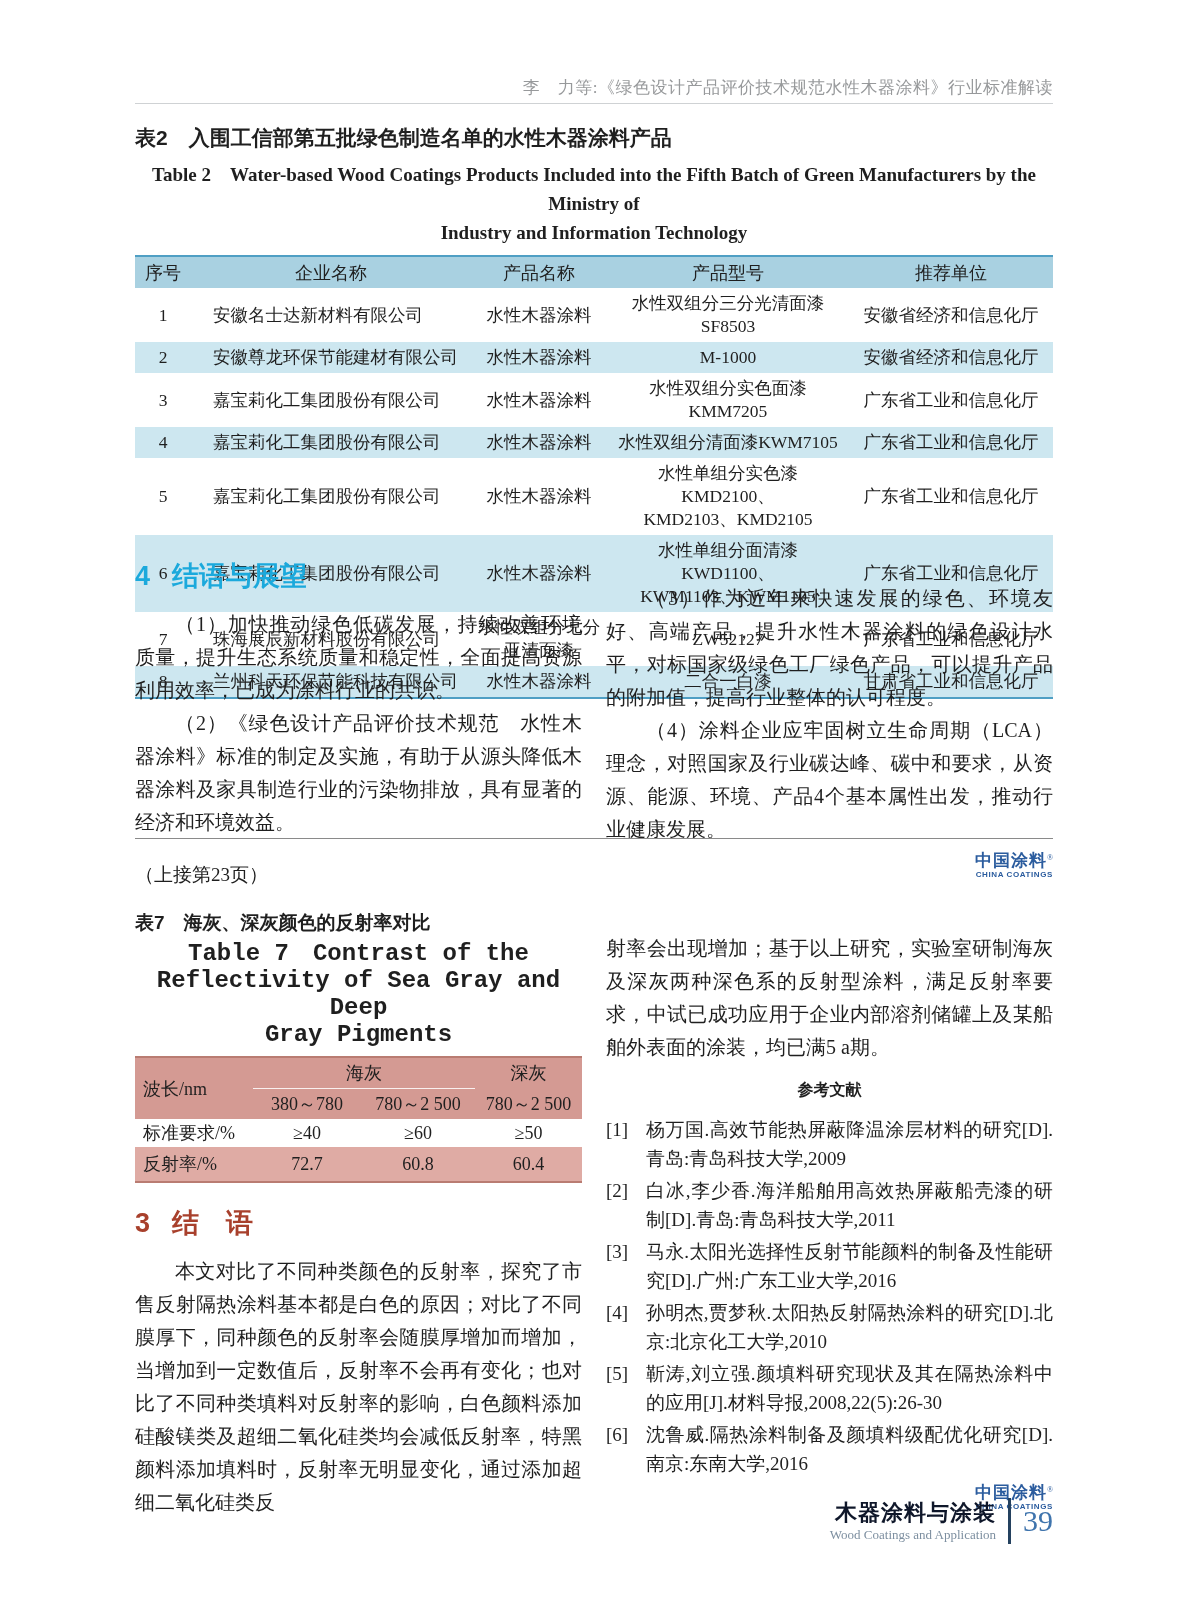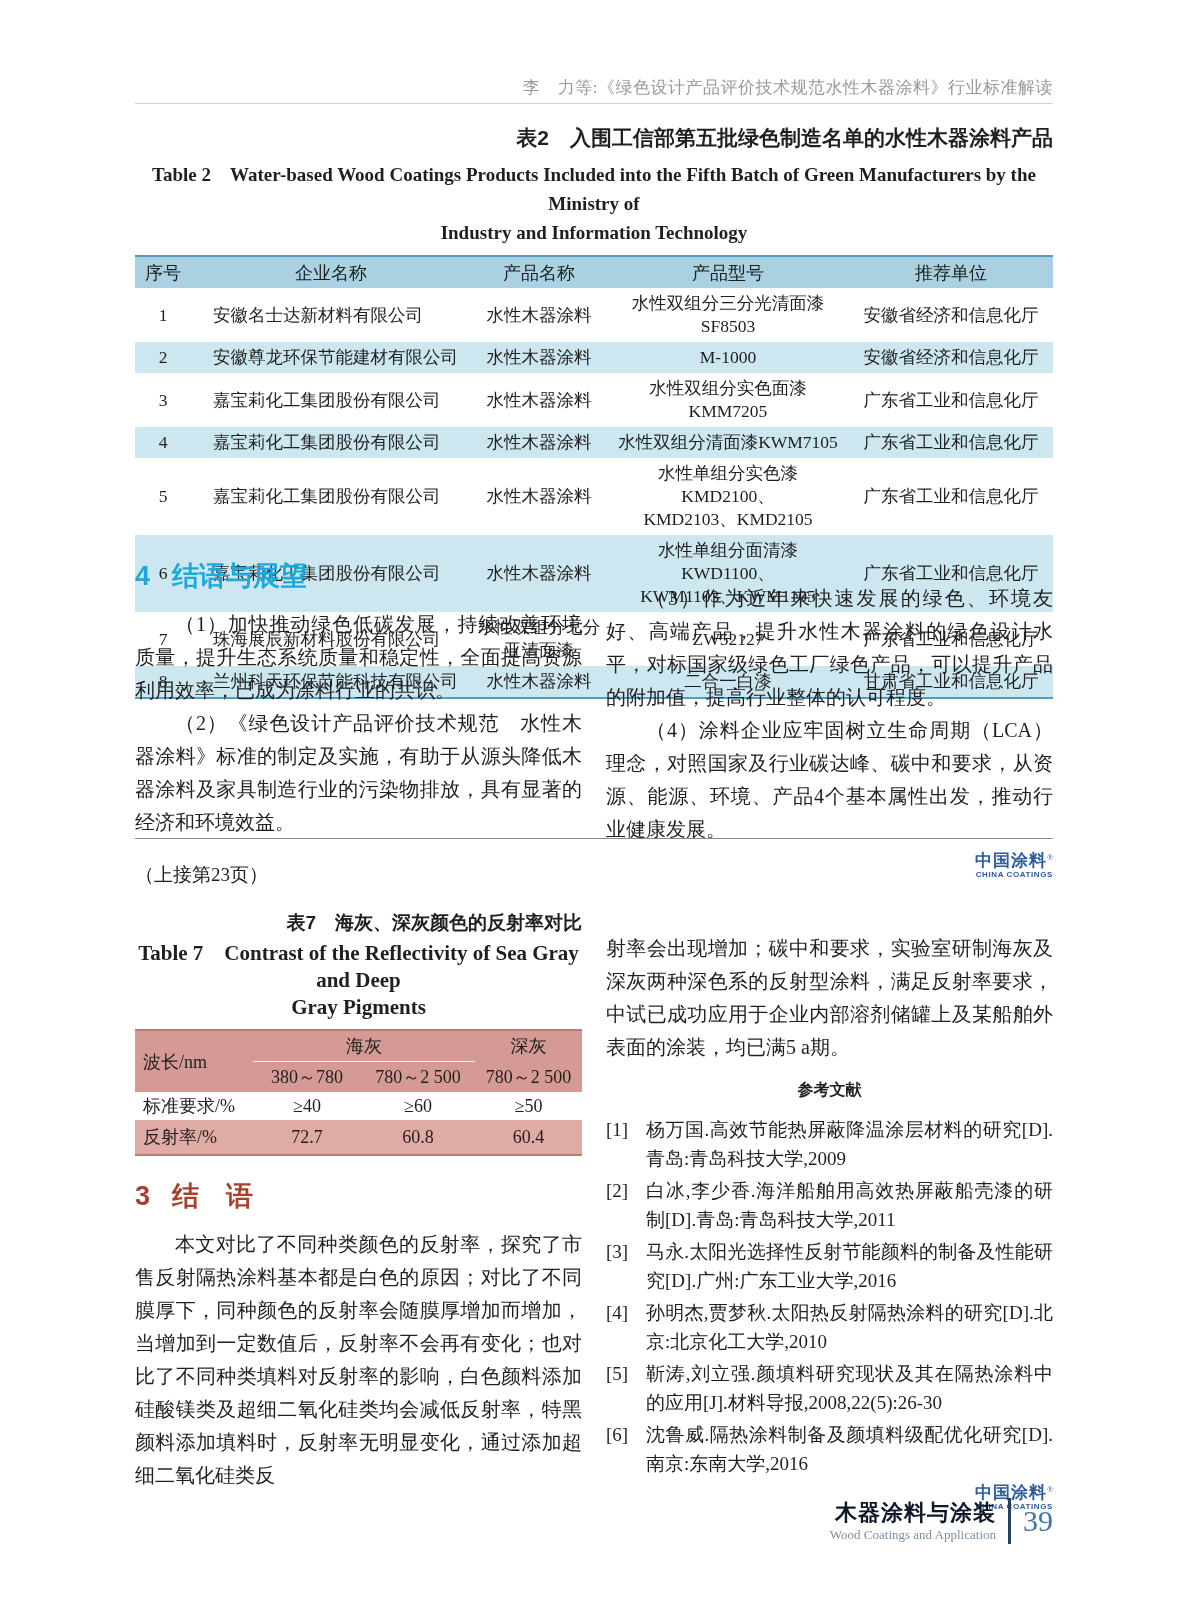--- a/index.html
+++ b/index.html
@@ -21,21 +21,21 @@
     font-family:"Liberation Serif","DejaVu Serif",serif;color:#1f1f1f;
     margin:0 auto;overflow:hidden;
   }
   
   .running-head{position:absolute;top:76px;left:135px;width:918px;text-align:right;
     font-size:17px;color:#97999b;letter-spacing:.5px;}
   .head-rule{position:absolute;top:103px;left:135px;width:918px;height:1px;background:#cfd2d4;}
 
   
   .table2-block{position:absolute;top:124px;left:135px;width:918px;}
-  .cap-zh{text-align:right;font-family:"Liberation Sans","DejaVu Sans",sans-serif;
+  .cap-zh{text-align:left;font-family:"Liberation Sans","DejaVu Sans",sans-serif;
     font-weight:bold;font-size:21px;margin-bottom:8px;}
   .cap-en{text-align:center;font-weight:bold;font-size:19px;line-height:29px;}
   .table2{width:100%;border-collapse:collapse;margin-top:8px;
     border-top:2px solid var(--t2-border);border-bottom:2px solid var(--t2-border);}
   .table2 th{background:var(--t2-head);font-weight:normal;font-size:18px;height:32px;
     text-align:center;}
   .table2 td{font-size:17.5px;text-align:center;line-height:23px;padding:4px 3px;
     white-space:pre-line;}
   .table2 tr.alt td{background:var(--t2-alt);}
   .table2 .cell-company{text-align:left;padding-left:22px;}
@@ -60,21 +60,21 @@
     font-size:17px;color:var(--logo-blue);letter-spacing:1px;}
   .logo .lmark{font-size:8px;vertical-align:super;color:var(--logo-blue);}
   .logo .len{font-family:"Liberation Sans","DejaVu Sans",sans-serif;font-weight:bold;
     font-size:8px;color:var(--logo-blue);letter-spacing:.6px;}
 
   .mid-rule{position:absolute;top:838px;left:135px;width:918px;height:1px;background:#8a8a8a;}
 
   
   .cont-note{font-size:19px;margin-bottom:22px;}
   .cap-zh.small{font-size:19px;margin-bottom:4px;}
-  .cap-en.small{font-size:21px;line-height:27px;}
+  .cap-en.small{font-size:24px;line-height:27px;font-family:Liberation Mono, monospace;}
   .table7{width:100%;border-collapse:collapse;margin-top:8px;
     border-top:2px solid var(--t7-border);border-bottom:2px solid var(--t7-border);}
   .table7 td{font-size:18px;text-align:center;height:31px;padding:2px 4px;}
   .table7 tr.t7h td{background:var(--t7-head);}
   .table7 tr.t7p td{background:var(--t7-alt);height:35px;}
   .table7 tr.t7w td{height:27px;}
   .table7 .t7-label{text-align:left;padding-left:8px;}
   .table7 .t7-group{border-bottom:1px solid rgba(255,255,255,.85);}
   .after-t7{margin-top:16px;}
 
@@ -247,21 +247,21 @@
         </tr>
       </tbody>
         </table>
       <div class="sec-head red">
         <span>3</span>
           <span>结　语</span>
       </div>
       <p>本文对比了不同种类颜色的反射率，探究了市售反射隔热涂料基本都是白色的原因；对比了不同膜厚下，同种颜色的反射率会随膜厚增加而增加，当增加到一定数值后，反射率不会再有变化；也对比了不同种类填料对反射率的影响，白色颜料添加硅酸镁类及超细二氧化硅类均会减低反射率，特黑颜料添加填料时，反射率无明显变化，通过添加超细二氧化硅类反</p>
     </div>
     <div class="col rcol-bottom">
-      <p class="noindent">射率会出现增加；碳中和要求，实验室研制海灰及深灰两种深色系的反射型涂料，满足反射率要求，中试已成功应用于企业内部溶剂储罐上及某船舶外表面的涂装，均已满5 a期。</p>
+      <p class="noindent">射率会出现增加；基于以上研究，实验室研制海灰及深灰两种深色系的反射型涂料，满足反射率要求，中试已成功应用于企业内部溶剂储罐上及某船舶外表面的涂装，均已满5 a期。</p>
       <div class="ref-head">参考文献</div>
       <div class="ref-list">
           <div class="ref-item">
             <span class="ref-num">[1]</span>
             <span class="ref-text">杨万国.高效节能热屏蔽降温涂层材料的研究[D].青岛:青岛科技大学,2009</span>
           </div>
           <div class="ref-item">
             <span class="ref-num">[2]</span>
             <span class="ref-text">白冰,李少香.海洋船舶用高效热屏蔽船壳漆的研制[D].青岛:青岛科技大学,2011</span>
           </div>

